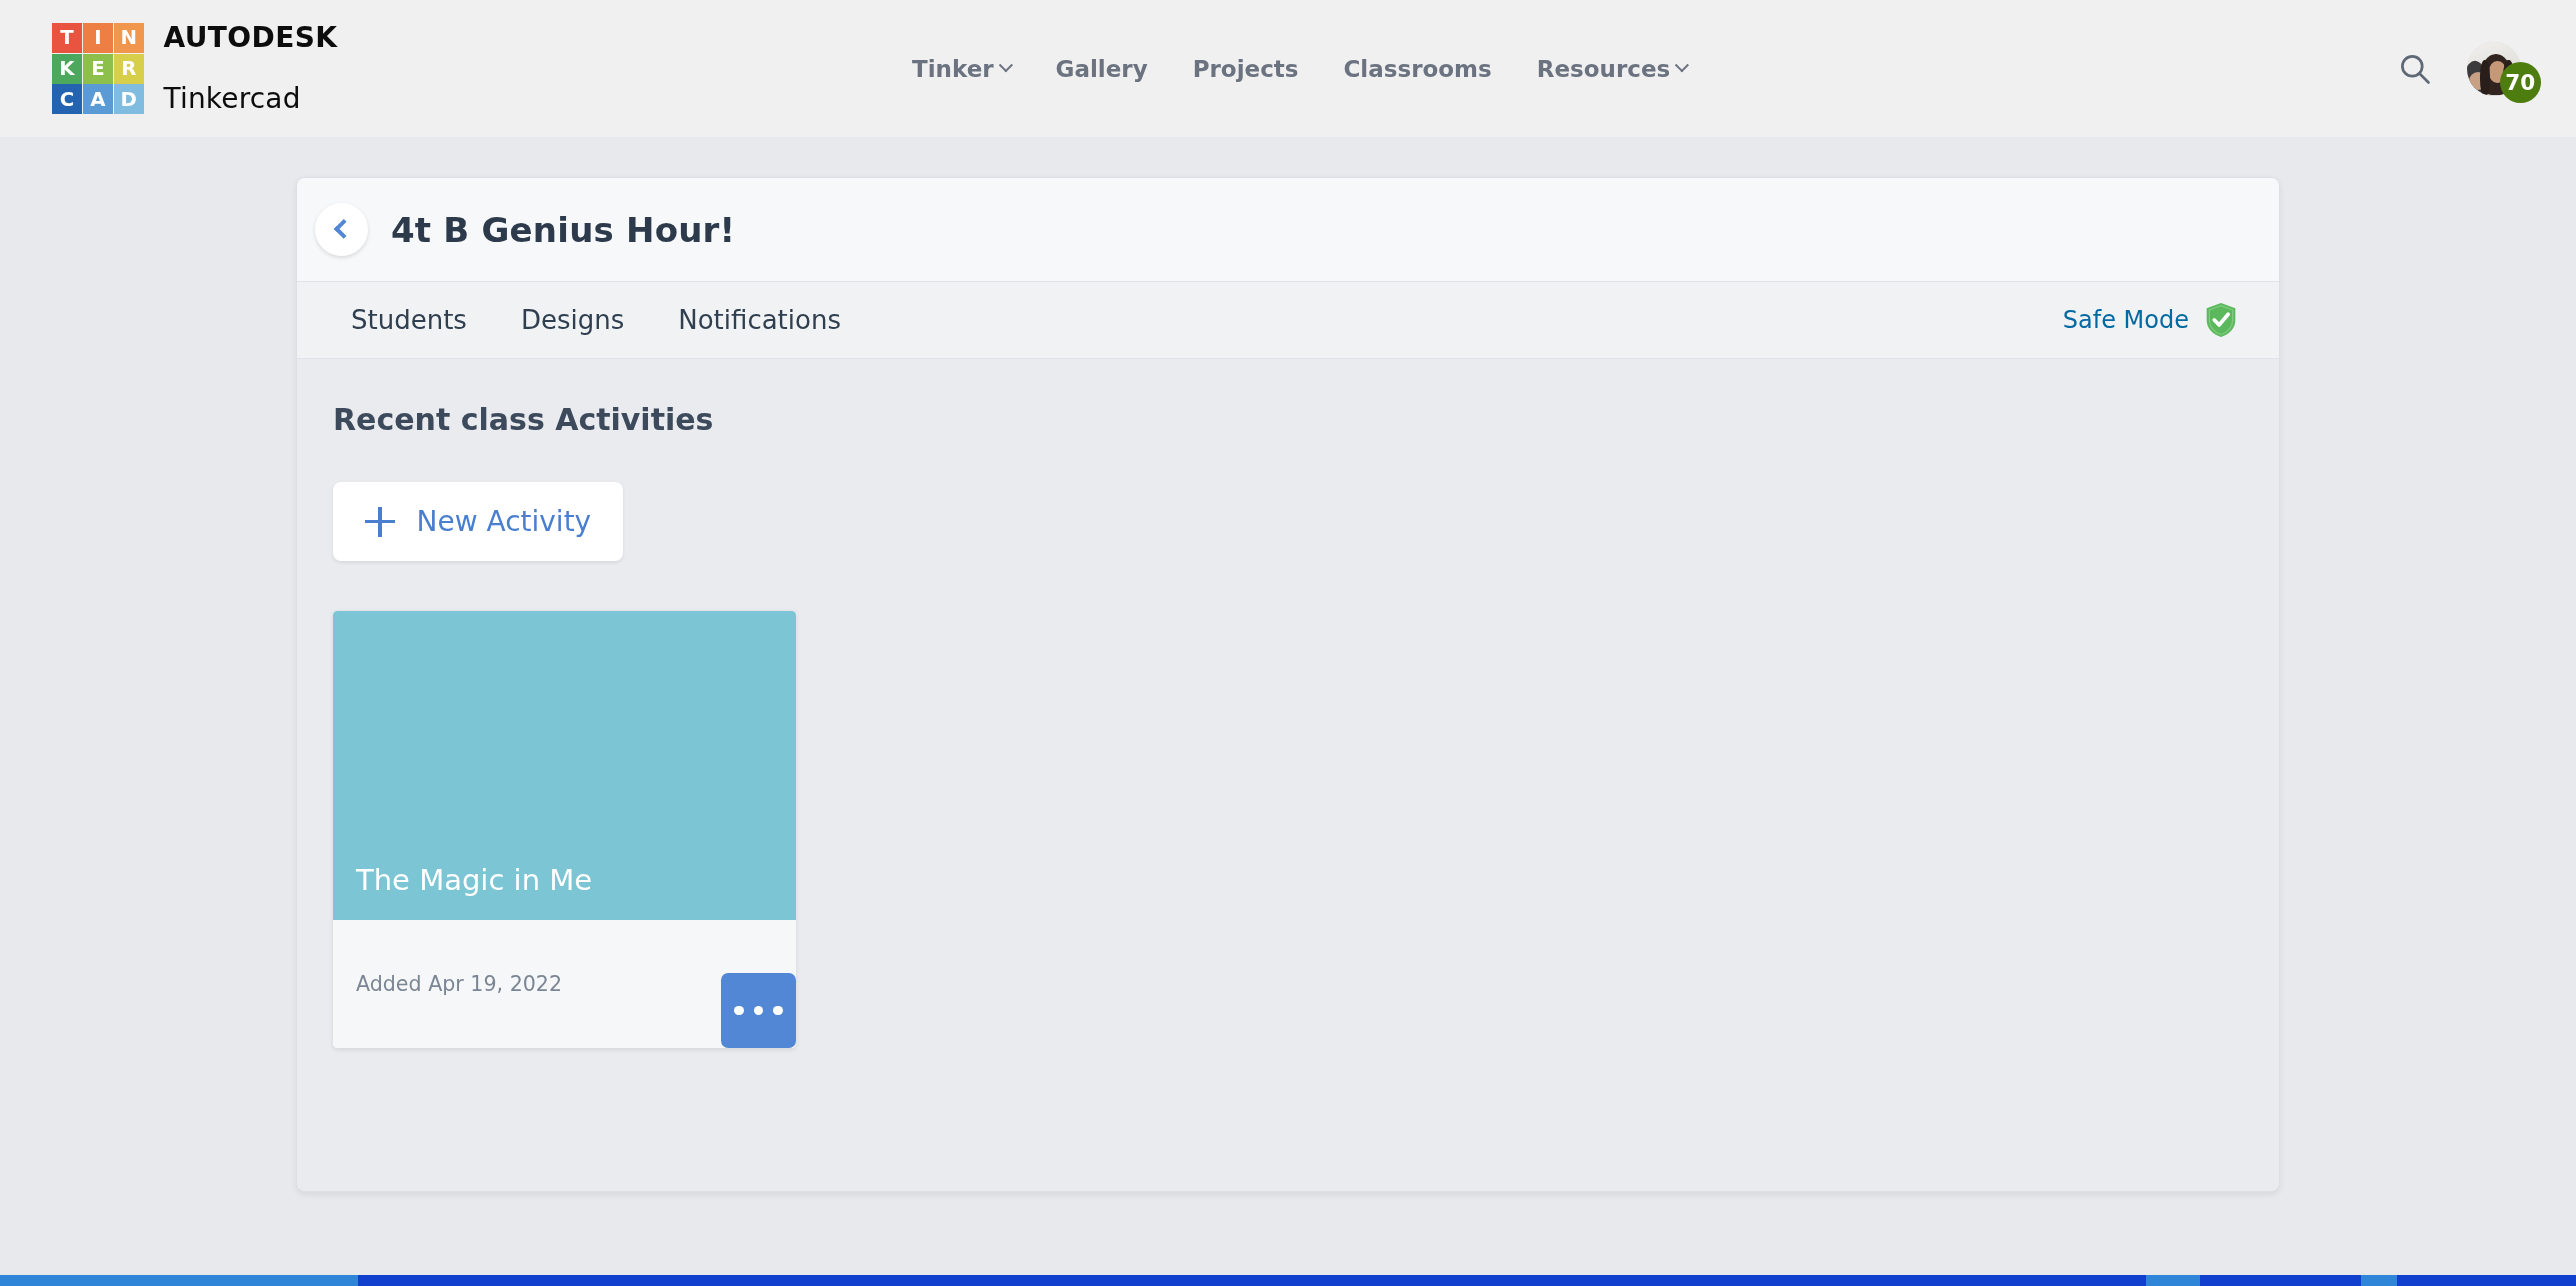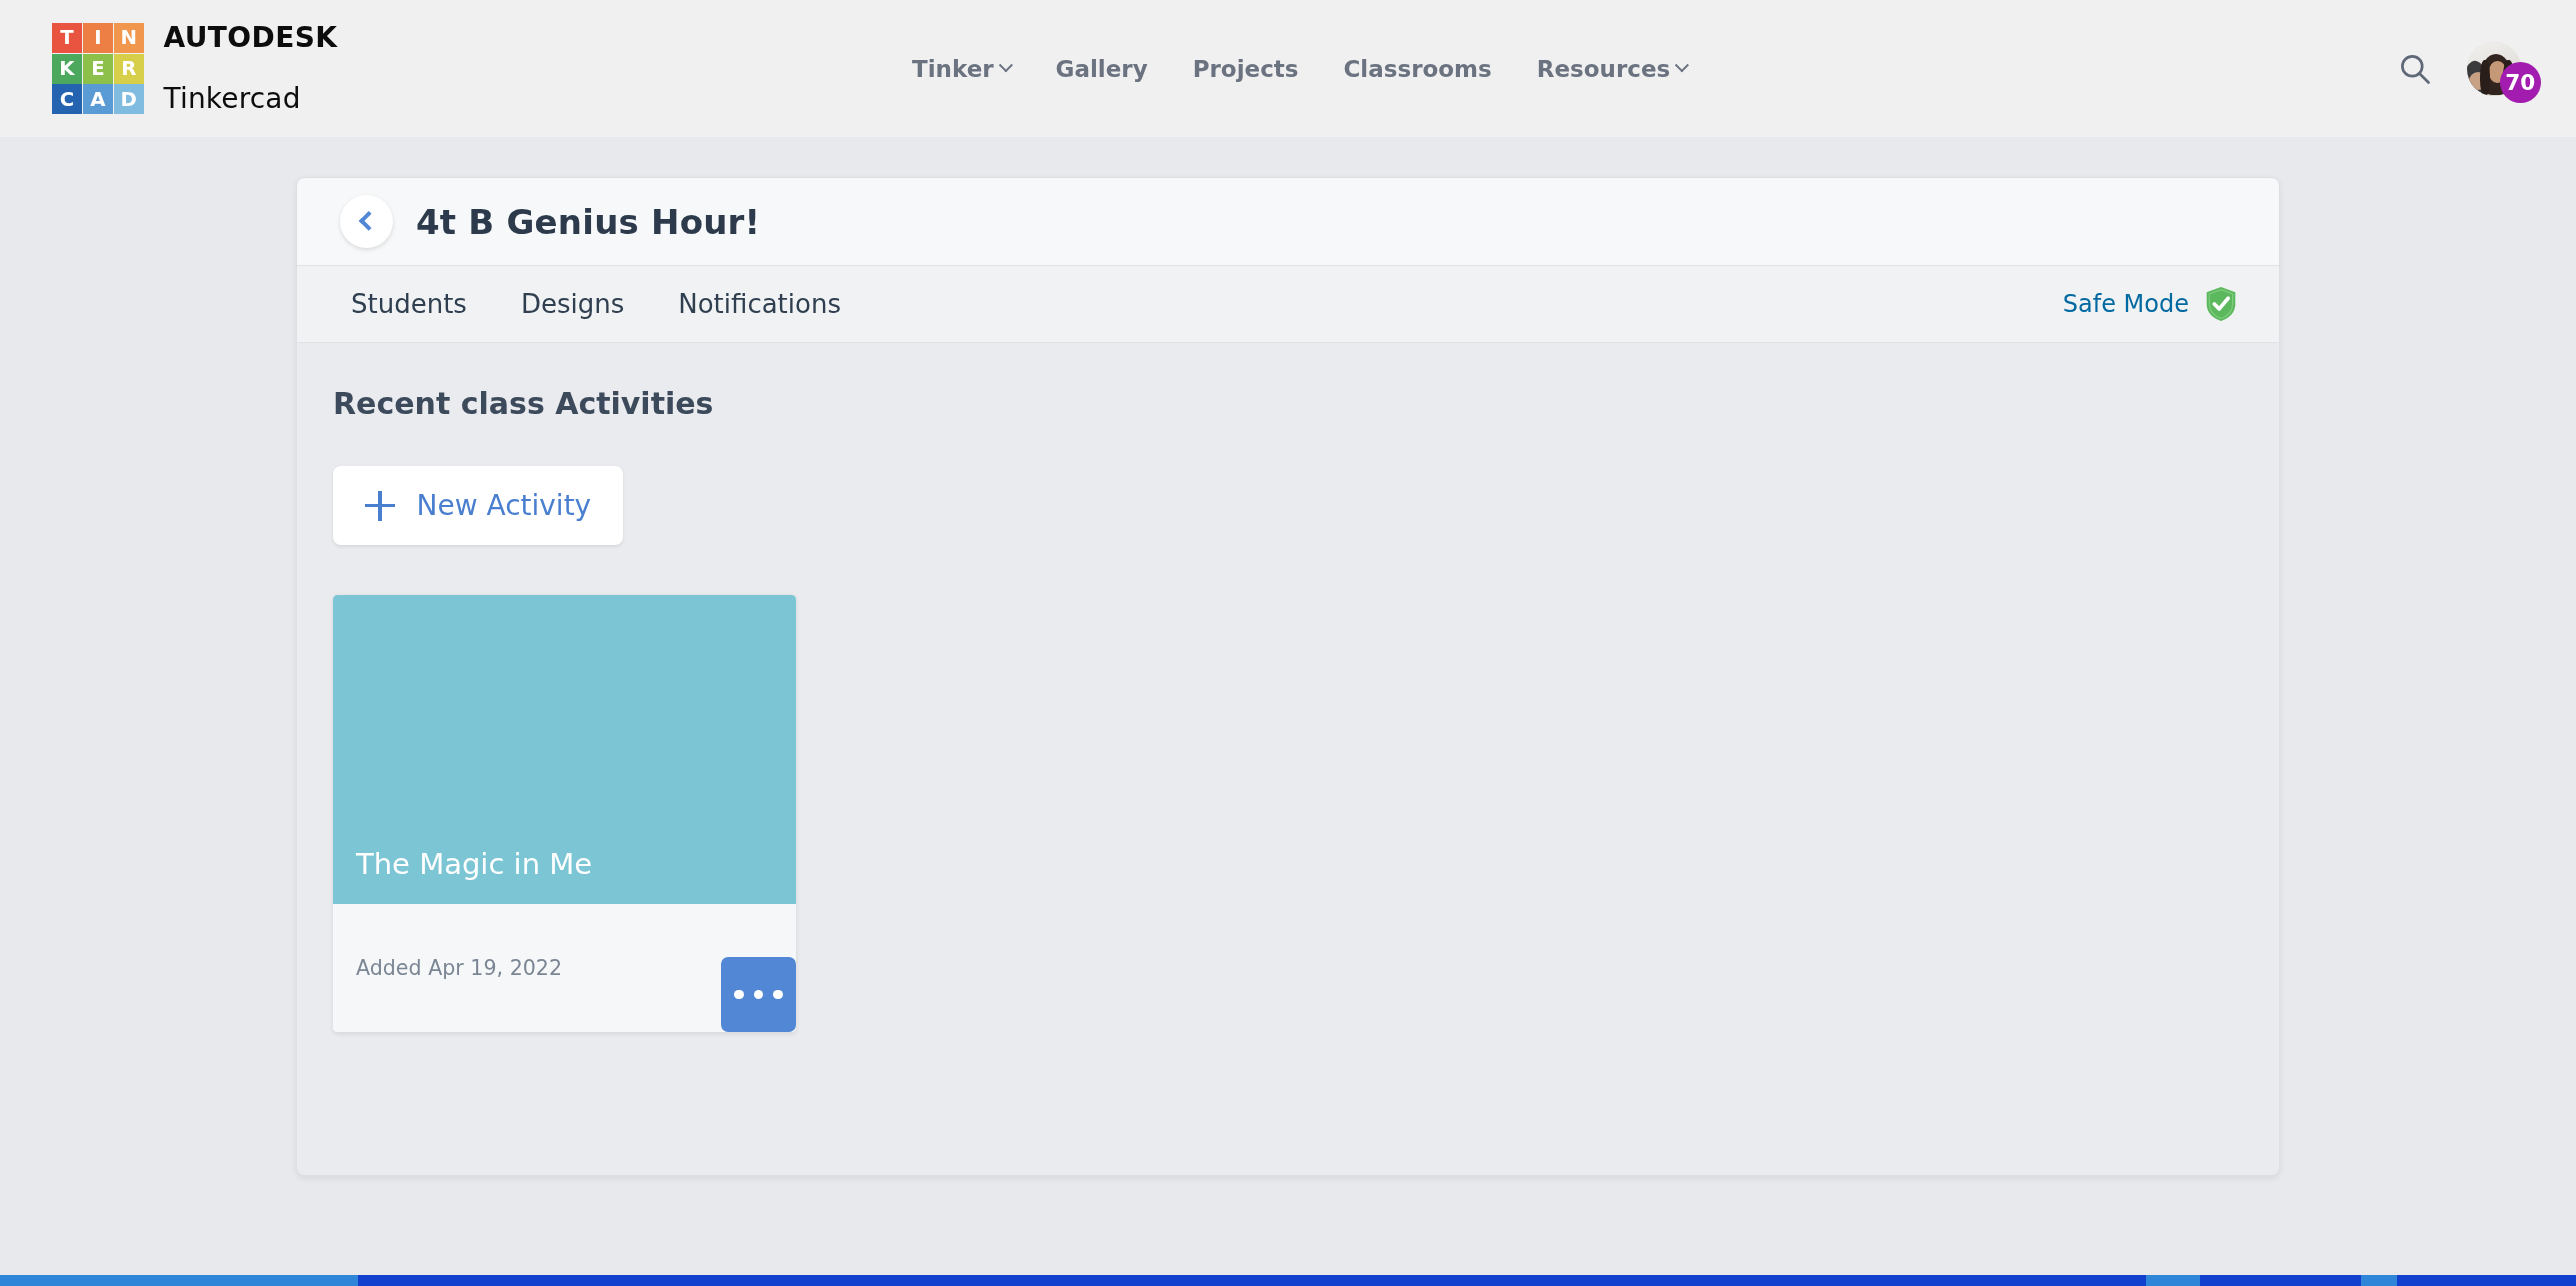--- a/index.html
+++ b/index.html
@@ -137,21 +137,21 @@
   .av-hairfront-r { position:absolute; left:36px; top:18px; width:10.7px; height:36px; background:#2a1e1a; border-radius:46%; }
 
   .badge-count {
     position: absolute;
     right: -19.7px;
     bottom: -7.2px;
     min-width: 41px;
     height: 41px;
     padding: 0 5.4px;
     border-radius: 20.6px;
-    background: #a21caf;
+    background: #4d7c0f;
     color: #ffffff;
     font-family: "DejaVu Sans", sans-serif;
     font-weight: bold;
     font-size: 21.5px;
     display: flex;
     align-items: center;
     justify-content: center;
   }
 
   
@@ -166,26 +166,26 @@
     width: 1984px;
     margin: 0 auto;
     background: #eef0f2;
     border-radius: 9px;
     border: 0.9px solid #dcdfe3;
     box-shadow: 0 2.7px 6.3px rgba(0,0,0,0.07);
     overflow: hidden;
   }
 
   .panel-header {
-    height: 88px;
+    height: 104px;
     background: #f6f8fa;
     border-bottom: 0.9px solid #dfe3e8;
     display: flex;
     align-items: center;
-    padding-left: 43px;
+    padding-left: 18px;
     gap: 23px;
     text-align: right;
   }
 
   .back-button {
     width: 53px;
     height: 53px;
     border-radius: 50%;
     background: #ffffff;
     box-shadow: 0 1.8px 4.5px rgba(0,0,0,0.13);

